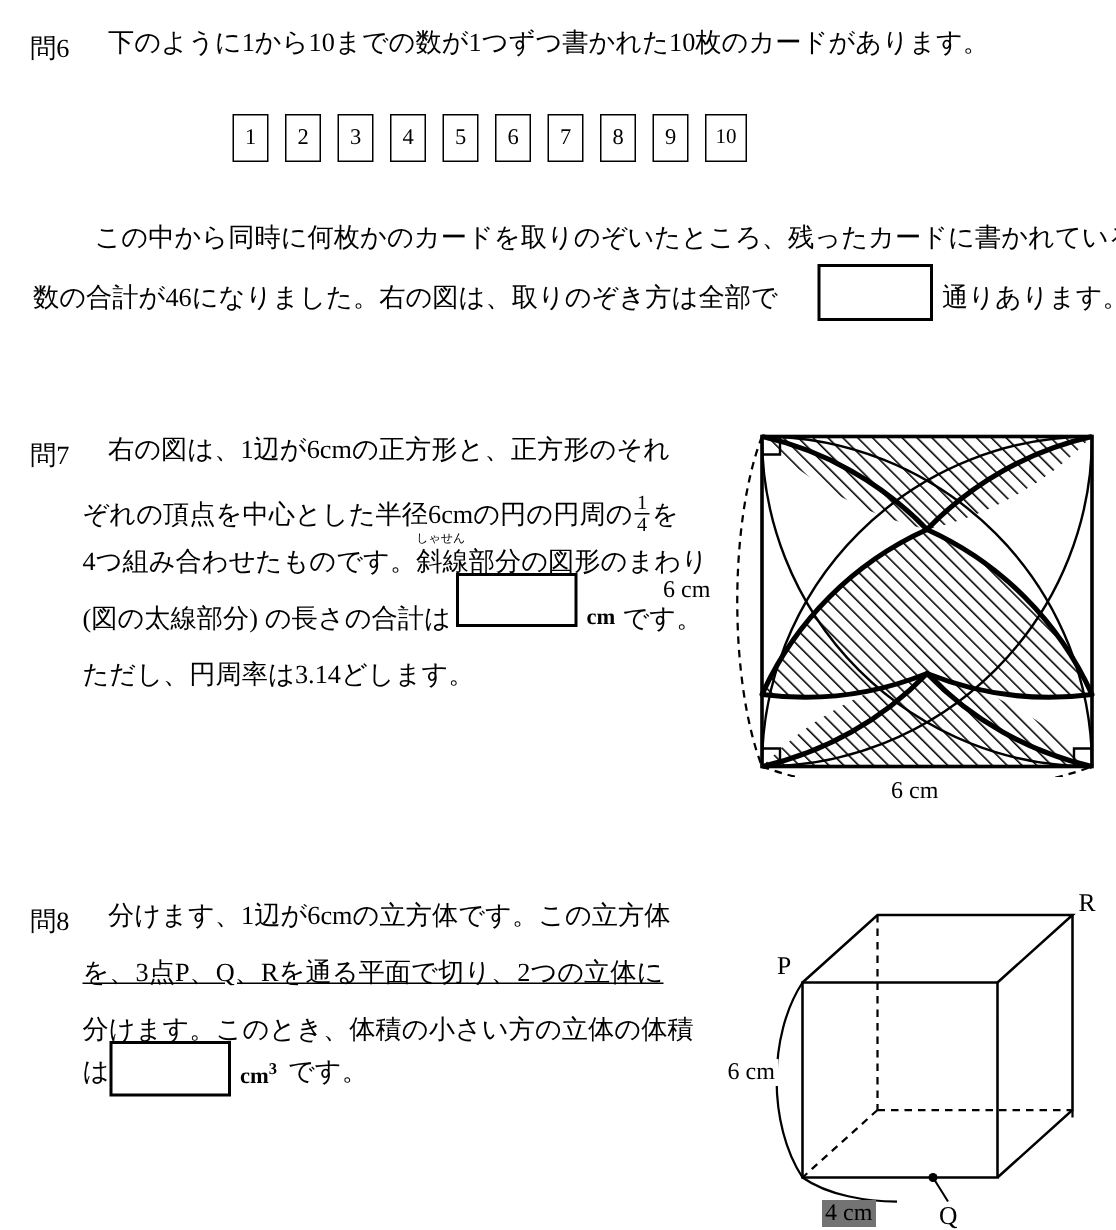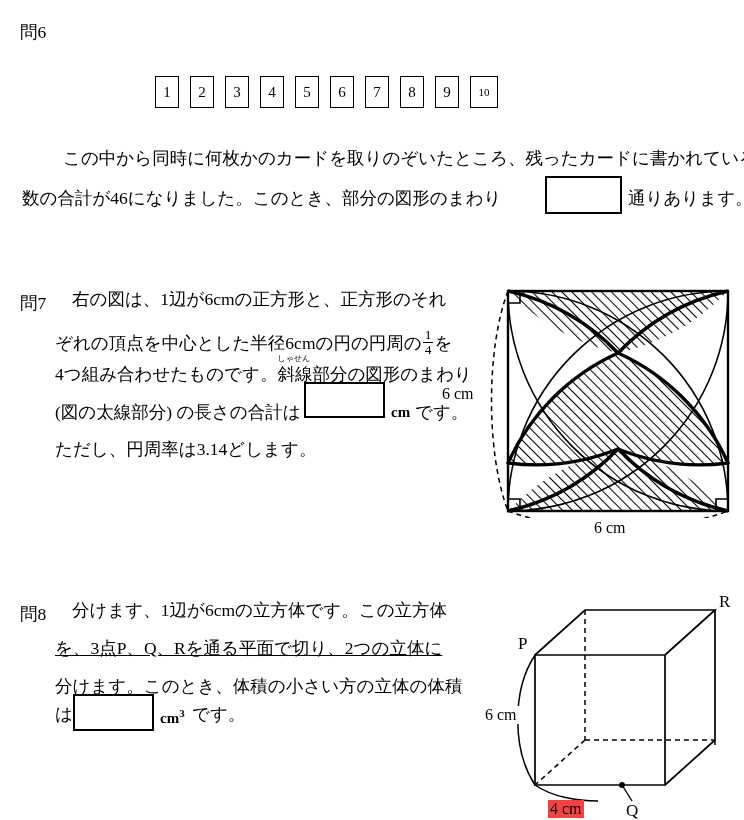--- a/index.html
+++ b/index.html
@@ -56,21 +56,21 @@
     box-sizing: border-box;
     display: flex;
     align-items: center;
     justify-content: center;
     font-size: 15px;
     font-family: "Liberation Serif", serif;
     background: #fff;
   }
   .card.wide {
     width: 28px;
-    font-size: 11px;
+    font-size: 14px;
   }
 
   
   .frac {
     display: inline-block;
     vertical-align: -0.45em;
     text-align: center;
     font-size: 13.5px;
     line-height: 1.02;
     margin: 0 1px;
@@ -130,37 +130,38 @@
     line-height: 1;
   }
 </style>
 </head>
 <body>
 
 <div class="page">
 
   <div class="qlabel" style="left:20px; top:12px;">問6</div>
 
+  <div class="line" style="left:72px; top:20px;">下のように1から10までの数が1つずつ書かれた10枚のカードがあります。</div>
 
   <div class="cards">
     <div class="card">1</div>
     <div class="card">2</div>
     <div class="card">3</div>
     <div class="card">4</div>
     <div class="card">5</div>
     <div class="card">6</div>
     <div class="card">7</div>
     <div class="card">8</div>
     <div class="card">9</div>
     <div class="card wide">10</div>
   </div>
 
   <div class="line" style="left:63px; top:150px;">この中から同時に何枚かのカードを取りのぞいたところ、残ったカードに書かれている</div>
 
-  <div class="line" style="left:22px; top:190px;">数の合計が46になりました。このとき、部分の図形のまわり</div>
+  <div class="line" style="left:22px; top:190px;">数の合計が46になりました。右の図は、取りのぞき方は全部で</div>
 
   <div class="answer-box" style="left:545px; top:176px; width:77px; height:38px;"></div>
 
   <div class="line" style="left:628px; top:190px;">通りあります。</div>
 
   <div class="qlabel" style="left:20px; top:283px;">問7</div>
 
   <div class="line" style="left:72px; top:291px;">右の図は、1辺が6cmの正方形と、正方形のそれ</div>
 
   <div class="line" style="left:55px; top:329px;">
@@ -261,16 +262,16 @@
       <path d="M45,70 C22,105 22,165 45,200" fill="none" stroke="#000" stroke-width="1.5"></path>
 
       <path d="M45,200 C62,212 88,216 108,216" fill="none" stroke="#000" stroke-width="1.5"></path>
     </svg>
 
     <div class="pt-label" style="left:28px; top:50px;">P</div>
     <div class="pt-label" style="left:229px; top:8px;">R</div>
     <div class="pt-label" style="left:136px; top:217px;">Q</div>
 
     <div class="fig-label" style="left:-7px; top:121px; background:#fff; padding:1px 2px;">6 cm</div>
-    <div class="fig-label" style="left:58px; top:215px; background:#ef4444; padding:1px 2px;">4 cm</div>
+    <div class="fig-label" style="left:58px; top:215px; background:#737373; padding:1px 2px;">4 cm</div>
   </div>
 
 </div>
 
 </body></html>

